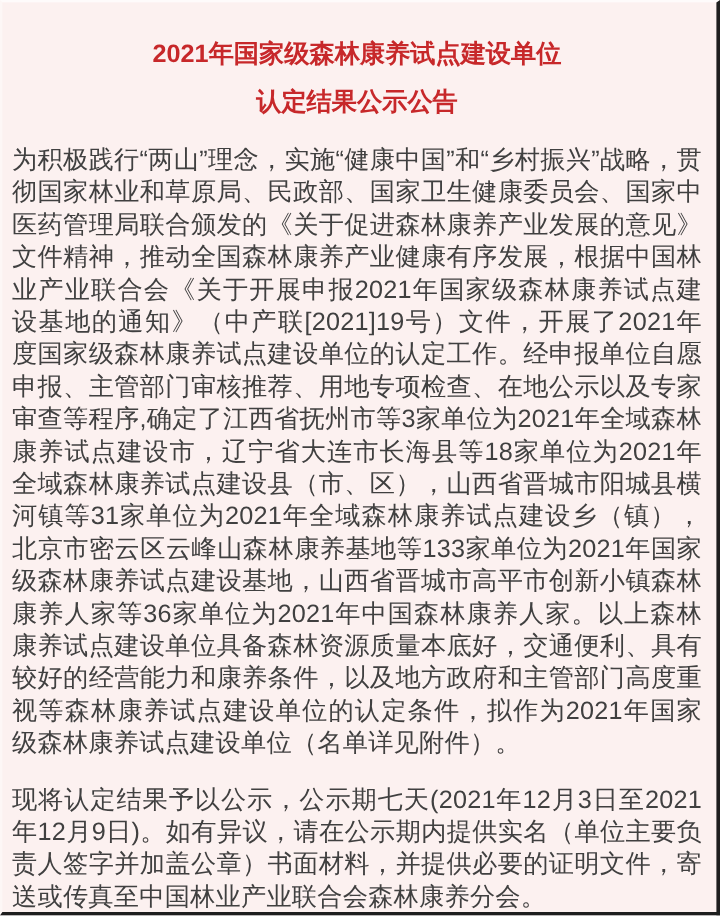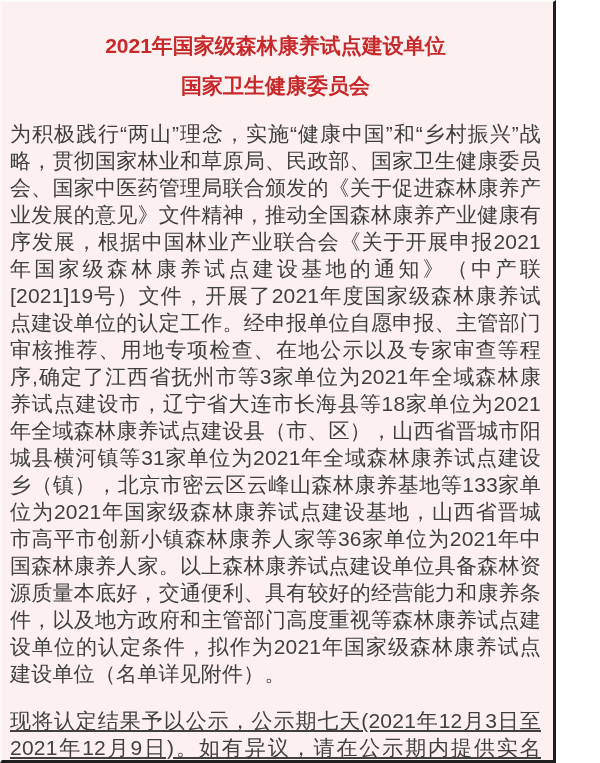--- a/index.html
+++ b/index.html
@@ -2,21 +2,21 @@
 <html><head>
 <meta charset="utf-8">
 <style>
   html, body {
     margin: 0;
     padding: 0;
     background: #ffffff;
   }
   .page {
     position: relative;
-    width: 556px;
+    width: 600px;
     height: 763px;
     box-sizing: border-box;
     background: #fcf1f0;
     border-top: 2px solid #fefbfb;
     border-left: 2px solid #fdf7f6;
     border-right: 3px solid #1e1e1e;
     border-bottom: 3px solid #1e1e1e;
     padding: 0 12px 0 8px;
     overflow: hidden;
     font-family: "Liberation Sans", "DejaVu Sans", sans-serif;
@@ -35,21 +35,20 @@
   }
   .para {
     margin: 0 0 10px 0;
     font-size: 21px;
     line-height: 27px;
     text-align: justify;
     letter-spacing: 0.2px;
   }
   .para-gap {
     margin-top: 20px;
-    text-decoration: underline;
   }
   .contact {
     margin-top: 18px;
     font-size: 17px;
     line-height: 27px;
   }
   .line {
     min-height: 27px;
   }
   .bold {
@@ -57,21 +56,21 @@
     color: #15803d;
   }
 </style>
 </head>
 <body>
 
 <div class="page">
 
   <h1 class="title">
     <span class="title-line">2021年国家级森林康养试点建设单位</span>
-    <span class="title-line">国家卫生健康委员会</span>
+    <span class="title-line">认定结果公示公告</span>
   </h1>
 
   <p class="para">为积极践行“两山”理念，实施“健康中国”和“乡村振兴”战略，贯彻国家林业和草原局、民政部、国家卫生健康委员会、国家中医药管理局联合颁发的《关于促进森林康养产业发展的意见》文件精神，推动全国森林康养产业健康有序发展，根据中国林业产业联合会《关于开展申报2021年国家级森林康养试点建设基地的通知》（中产联[2021]19号）文件，开展了2021年度国家级森林康养试点建设单位的认定工作。经申报单位自愿申报、主管部门审核推荐、用地专项检查、在地公示以及专家审查等程序,确定了江西省抚州市等3家单位为2021年全域森林康养试点建设市，辽宁省大连市长海县等18家单位为2021年全域森林康养试点建设县（市、区），山西省晋城市阳城县横河镇等31家单位为2021年全域森林康养试点建设乡（镇），北京市密云区云峰山森林康养基地等133家单位为2021年国家级森林康养试点建设基地，山西省晋城市高平市创新小镇森林康养人家等36家单位为2021年中国森林康养人家。以上森林康养试点建设单位具备森林资源质量本底好，交通便利、具有较好的经营能力和康养条件，以及地方政府和主管部门高度重视等森林康养试点建设单位的认定条件，拟作为2021年国家级森林康养试点建设单位（名单详见附件）。</p>
 
   <p class="para para-gap">现将认定结果予以公示，公示期七天(2021年12月3日至2021年12月9日)。如有异议，请在公示期内提供实名（单位主要负责人签字并加盖公章）书面材料，并提供必要的证明文件，寄送或传真至中国林业产业联合会森林康养分会。</p>
 
   <div class="contact">
 
     <div class="line">
       <span class="bold">联系方式：</span>

